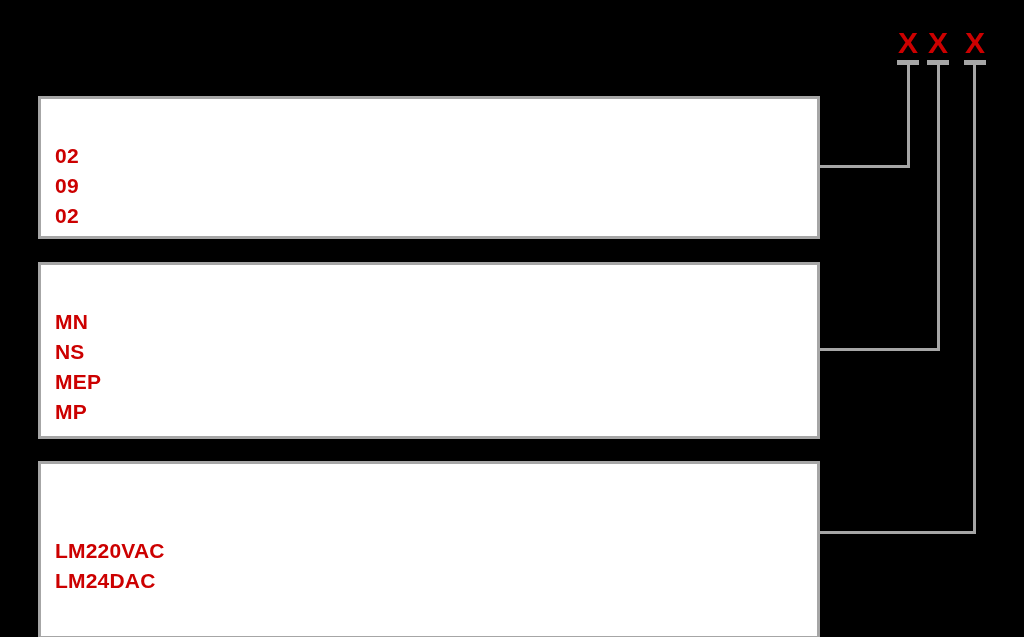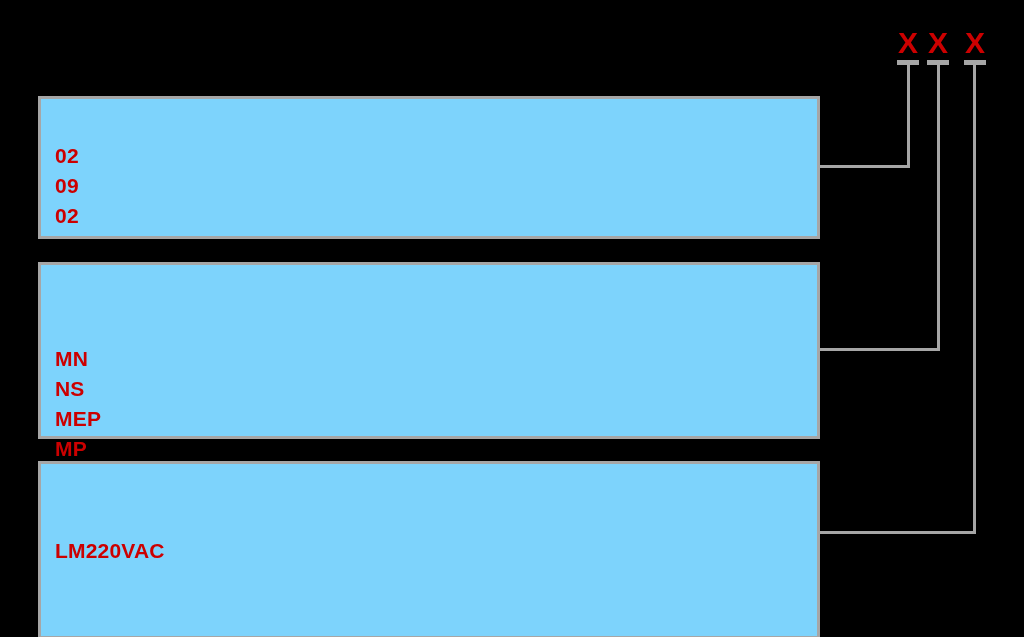--- a/index.html
+++ b/index.html
@@ -13,21 +13,21 @@
     width: 1024px;
     height: 637px;
     background: #000000;
     overflow: hidden;
     font-family: "Liberation Sans", sans-serif;
   }
   .opt-box {
     position: absolute;
     box-sizing: border-box;
     border: 3px solid #a6a6a6;
-    background: #7dd3fc;
+    background: #ffffff;
   }
   .opt-list {
     position: absolute;
     left: 14px;
     display: flex;
     flex-direction: column;
   }
   .opt-item {
     color: #cc0000;
     font-weight: bold;
@@ -83,27 +83,28 @@
 
   <div class="opt-box" style="left:38px; top:96px; width:782px; height:143px;">
     <div class="opt-list" style="top:42px;">
       <div class="opt-item">02</div>
       <div class="opt-item">09</div>
       <div class="opt-item">02</div>
     </div>
   </div>
 
   <div class="opt-box" style="left:38px; top:262px; width:782px; height:177px;">
-    <div class="opt-list" style="top:42px;margin-top:37px;">
+    <div class="opt-list" style="top:42px;">
       <div class="opt-item">MN</div>
       <div class="opt-item">NS</div>
       <div class="opt-item">MEP</div>
       <div class="opt-item">MP</div>
     </div>
   </div>
 
   <div class="opt-box" style="left:38px; top:461px; width:782px; height:178px;">
     <div class="opt-list" style="top:72px;">
       <div class="opt-item">LM220VAC</div>
+      <div class="opt-item">LM24DAC</div>
     </div>
   </div>
 
 </div>
 
 </body></html>

